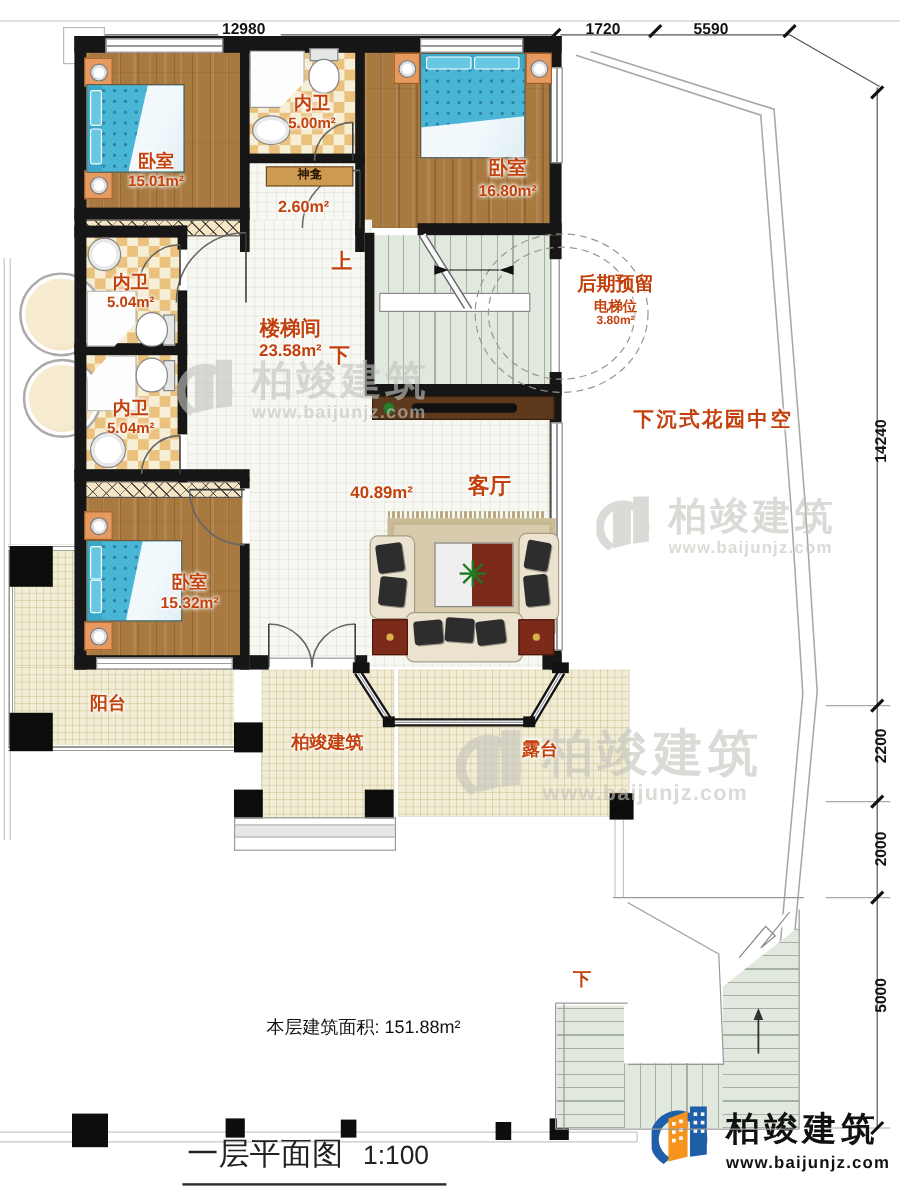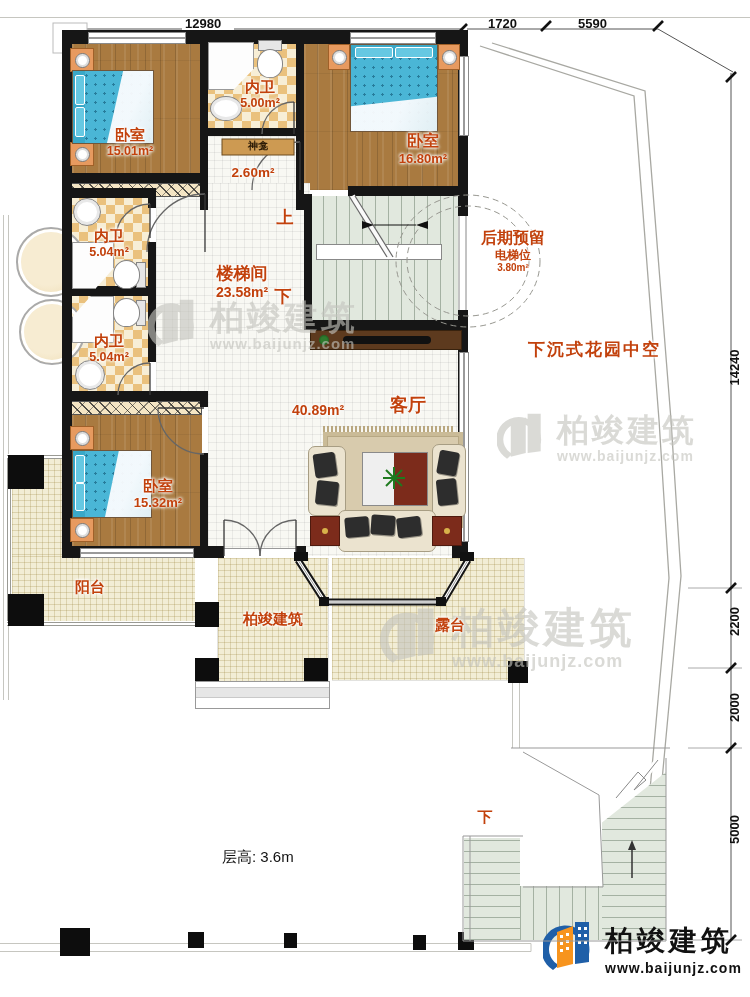--- a/index.html
+++ b/index.html
@@ -472,23 +472,27 @@
 
   <div class="dim" style="left:185px;top:16px;">12980</div>
   <div class="dim" style="left:488px;top:16px;">1720</div>
   <div class="dim" style="left:578px;top:16px;">5590</div>
   <div class="dim dimV" style="left:712px;top:360px;width:44px;text-align:center;">14240</div>
   <div class="dim dimV" style="left:712px;top:614px;width:44px;text-align:center;">2200</div>
   <div class="dim dimV" style="left:712px;top:700px;width:44px;text-align:center;">2000</div>
   <div class="dim dimV" style="left:712px;top:822px;width:44px;text-align:center;">5000</div>
 
   <div class="abs" style="left:222px;top:843px;font-size:15px;color:#111;line-height:1.85;">
-    <div>层高: 3.6m</div>
-  </div>
-
+    <div>本层建筑面积: 151.88m²</div>
+  </div>
+
+  <div class="title" style="left:152px;top:944px;">
+    <span style="font-size:26px;">一层平面图</span>
+    <span style="font-size:22px;margin-left:12px;">1:100</span>
+  </div>
 
   <div class="brand" style="left:543px;top:918px;">
     <svg width="52" height="62" viewBox="0 0 52 62">
       <path d="M10 52 A24 24 0 1 1 46 36 L40 32 A17 17 0 1 0 16 47 Z" fill="#1f5fa8"></path>
       <polygon points="14,14 30,8 30,46 14,50" fill="#f7941e"></polygon>
       <polygon points="32,4 46,4 46,44 32,46" fill="#1f5fa8"></polygon>
       <g fill="#fff">
         <rect x="17" y="17" width="3" height="3"></rect>
           <rect x="23" y="15" width="3" height="3"></rect>
         <rect x="17" y="24" width="3" height="3"></rect>

